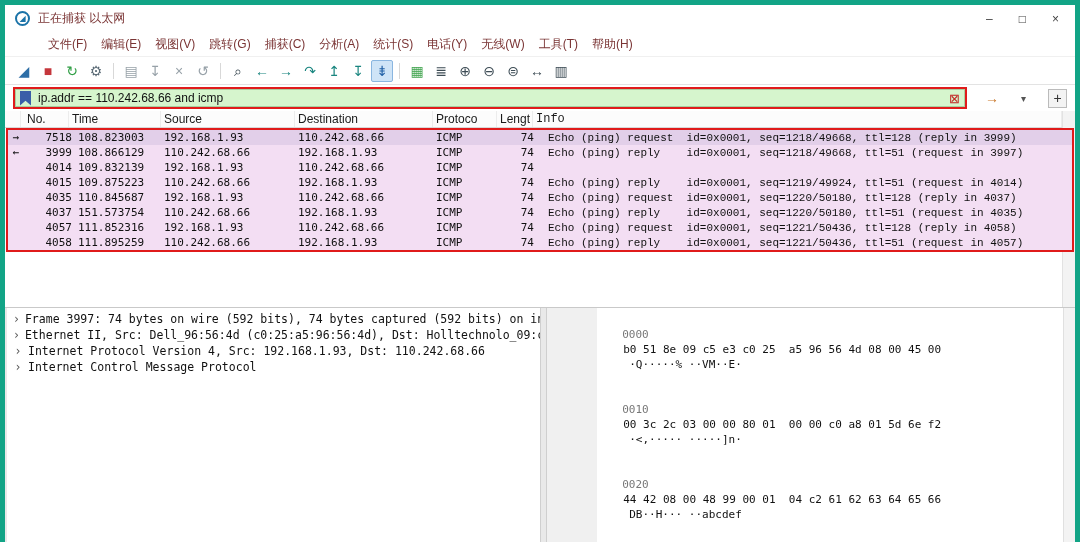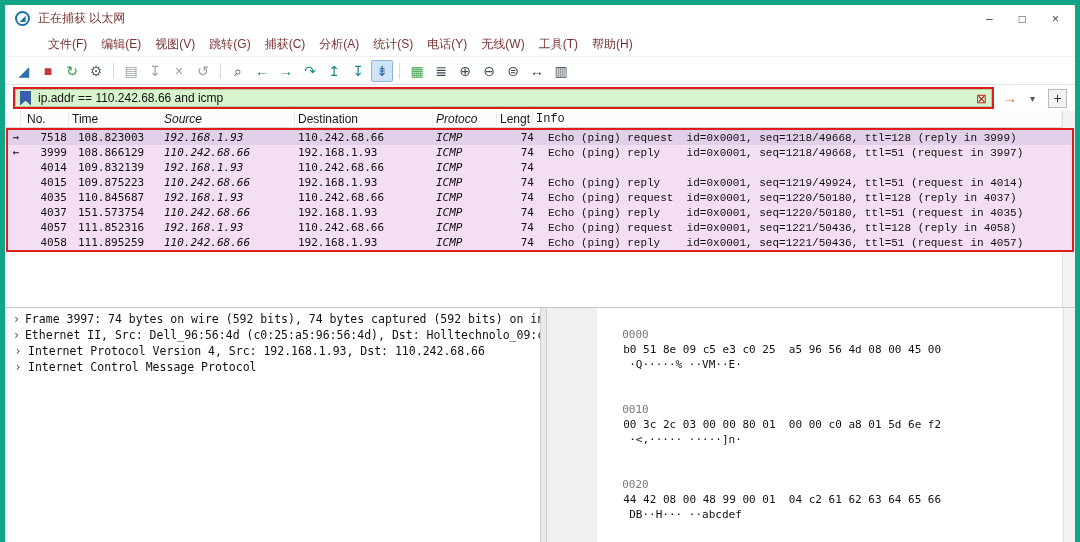--- a/index.html
+++ b/index.html
@@ -22,21 +22,21 @@
 
   
   .toolbar { flex:0 0 29px; display:flex; align-items:center; padding:0 8px; gap:2px;
              border-top:1px solid #f0f0f0; border-bottom:1px solid #e3e3e3; }
   .tool { width:22px; height:22px; display:flex; align-items:center; justify-content:center;
           font-size:14px; line-height:1; }
   .tool.active { background:#cfe4f7; border:1px solid #8ab6e0; border-radius:2px; }
   .tool.sep { width:1px; height:16px; background:#d8d8d8; margin:0 4px; padding:0; }
 
   
-  .filterbar { flex:0 0 26px; display:flex; align-items:center; padding:1px 8px; gap:9px; }
+  .filterbar { flex:0 0 26px; display:flex; align-items:center; padding:1px 8px; gap:18px; }
   .filter-field { flex:1; height:22px; display:flex; align-items:center; gap:7px;
                   background:#d6f5cd; border:2px solid #e01b1b; padding:0 5px;
                   box-shadow: inset 0 0 0 1px #a9cfa0; }
   .bookmark-icon { width:11px; height:15px; background:#3a5fa8;
                    clip-path:polygon(0 0,100% 0,100% 100%,50% 68%,0 100%); }
   .filter-text { flex:1; font-size:12px; color:#111; }
   .filter-clear { color:#c22222; font-size:13px; }
   .filter-apply { color:#c9772a; font-size:14px; font-weight:bold; }
   .filter-drop { color:#555; font-size:10px; padding:0 4px; }
   .filter-add { width:19px; height:19px; border:1px solid #bbb; background:#f3f3f3;
@@ -45,25 +45,25 @@
   
   .packet-area { flex:0 0 196px; position:relative; background:#fff; }
   .pl-header { height:17px; display:flex; align-items:center; background:#fcfcfc;
                border-bottom:1px solid #d9d9d9; font-size:12px; color:#1a1a1a; padding-right:13px; }
   .pl-header span { border-right:1px solid #ececec; height:100%; display:flex; align-items:center; padding-left:3px; }
   .rows-box { border:2px solid #e01b1b; margin:0 1px; position:relative; z-index:2; background:#fff; }
   .pl-row { height:15px; display:flex; align-items:center; background:#f3def3;
             font:11px "DejaVu Sans Mono", monospace; color:#101010; white-space:pre; }
   .pl-row.selected { background:#e2cfe9; }
   .c-marker { width:16px; text-align:center; }
-  .c-no     { width:48px; text-align:right; padding-right:5px; }
+  .c-no     { width:48px; text-align:right; }
   .c-time   { width:92px; padding-left:6px; }
-  .c-src    { width:134px;font-style:italic; }
+  .c-src    { width:134px; }
   .c-dst    { width:138px; }
-  .c-proto  { width:64px;font-style:italic; }
+  .c-proto  { width:64px; }
   .c-len    { width:36px; text-align:right; padding-right:2px; }
   .c-info   { flex:1; padding-left:12px; overflow:hidden;font-family:Liberation Mono, monospace; }
   .pl-header .c-no { justify-content:flex-start; padding-left:6px; text-align:left; }
 
   .v-scroll { position:absolute; top:0; right:0; bottom:0; width:13px; background:#f3f3f3;
               border-left:1px solid #e2e2e2; z-index:1; }
   .v-thumb { position:absolute; top:18px; left:1px; right:1px; height:64px; background:#cdcdcd; }
 
   
   .panes { flex:0 0 204px; display:flex; border-top:1px solid #c9c9c9; background:#e9e9e9; padding-left:2px; }

